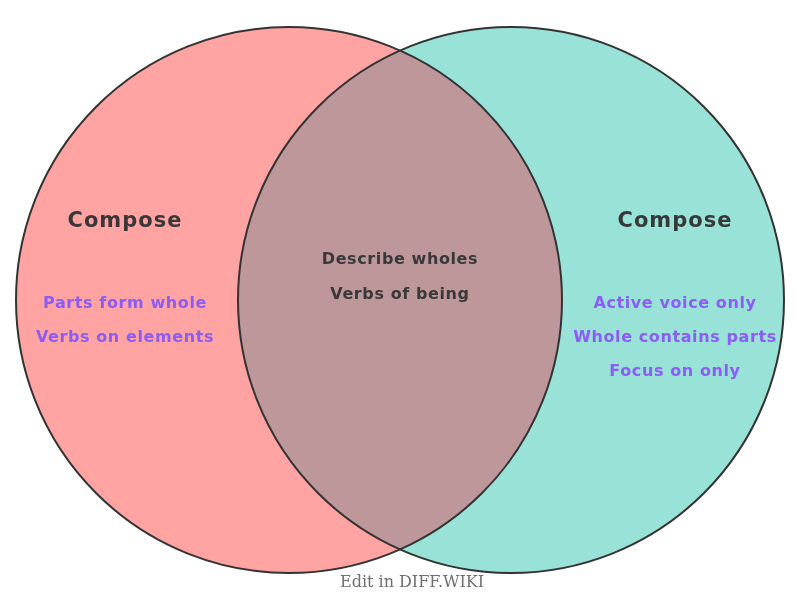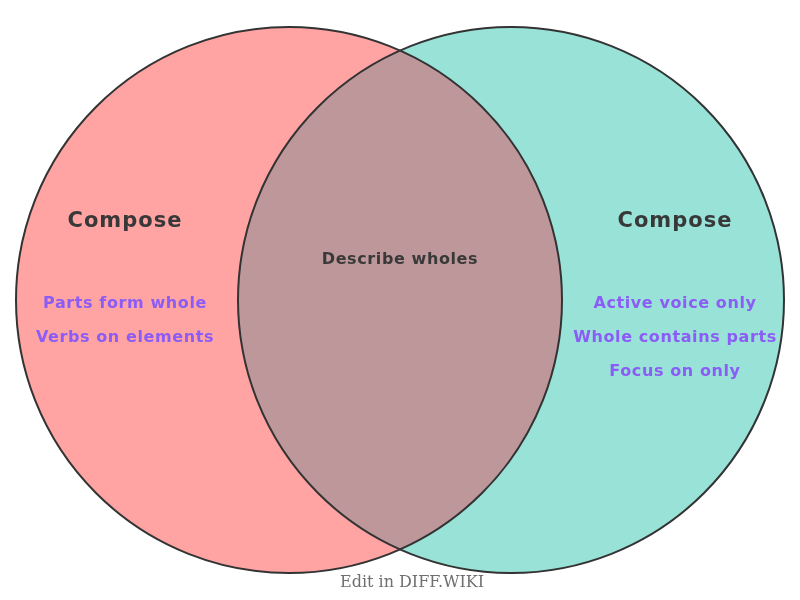--- a/index.html
+++ b/index.html
@@ -101,18 +101,19 @@
     <div class="item-list">
       <div class="item">Active voice only</div>
       <div class="item">Whole contains parts</div>
       <div class="item">Focus on only</div>
     </div>
   </div>
 
   <div class="text-col col-center">
     <div class="item-list center-list">
       <div class="item">Describe wholes</div>
+      <div class="item">Verbs of being</div>
     </div>
   </div>
 
   <div class="caption">Edit in DIFF.WIKI</div>
 
 </div>
 
 </body></html>

